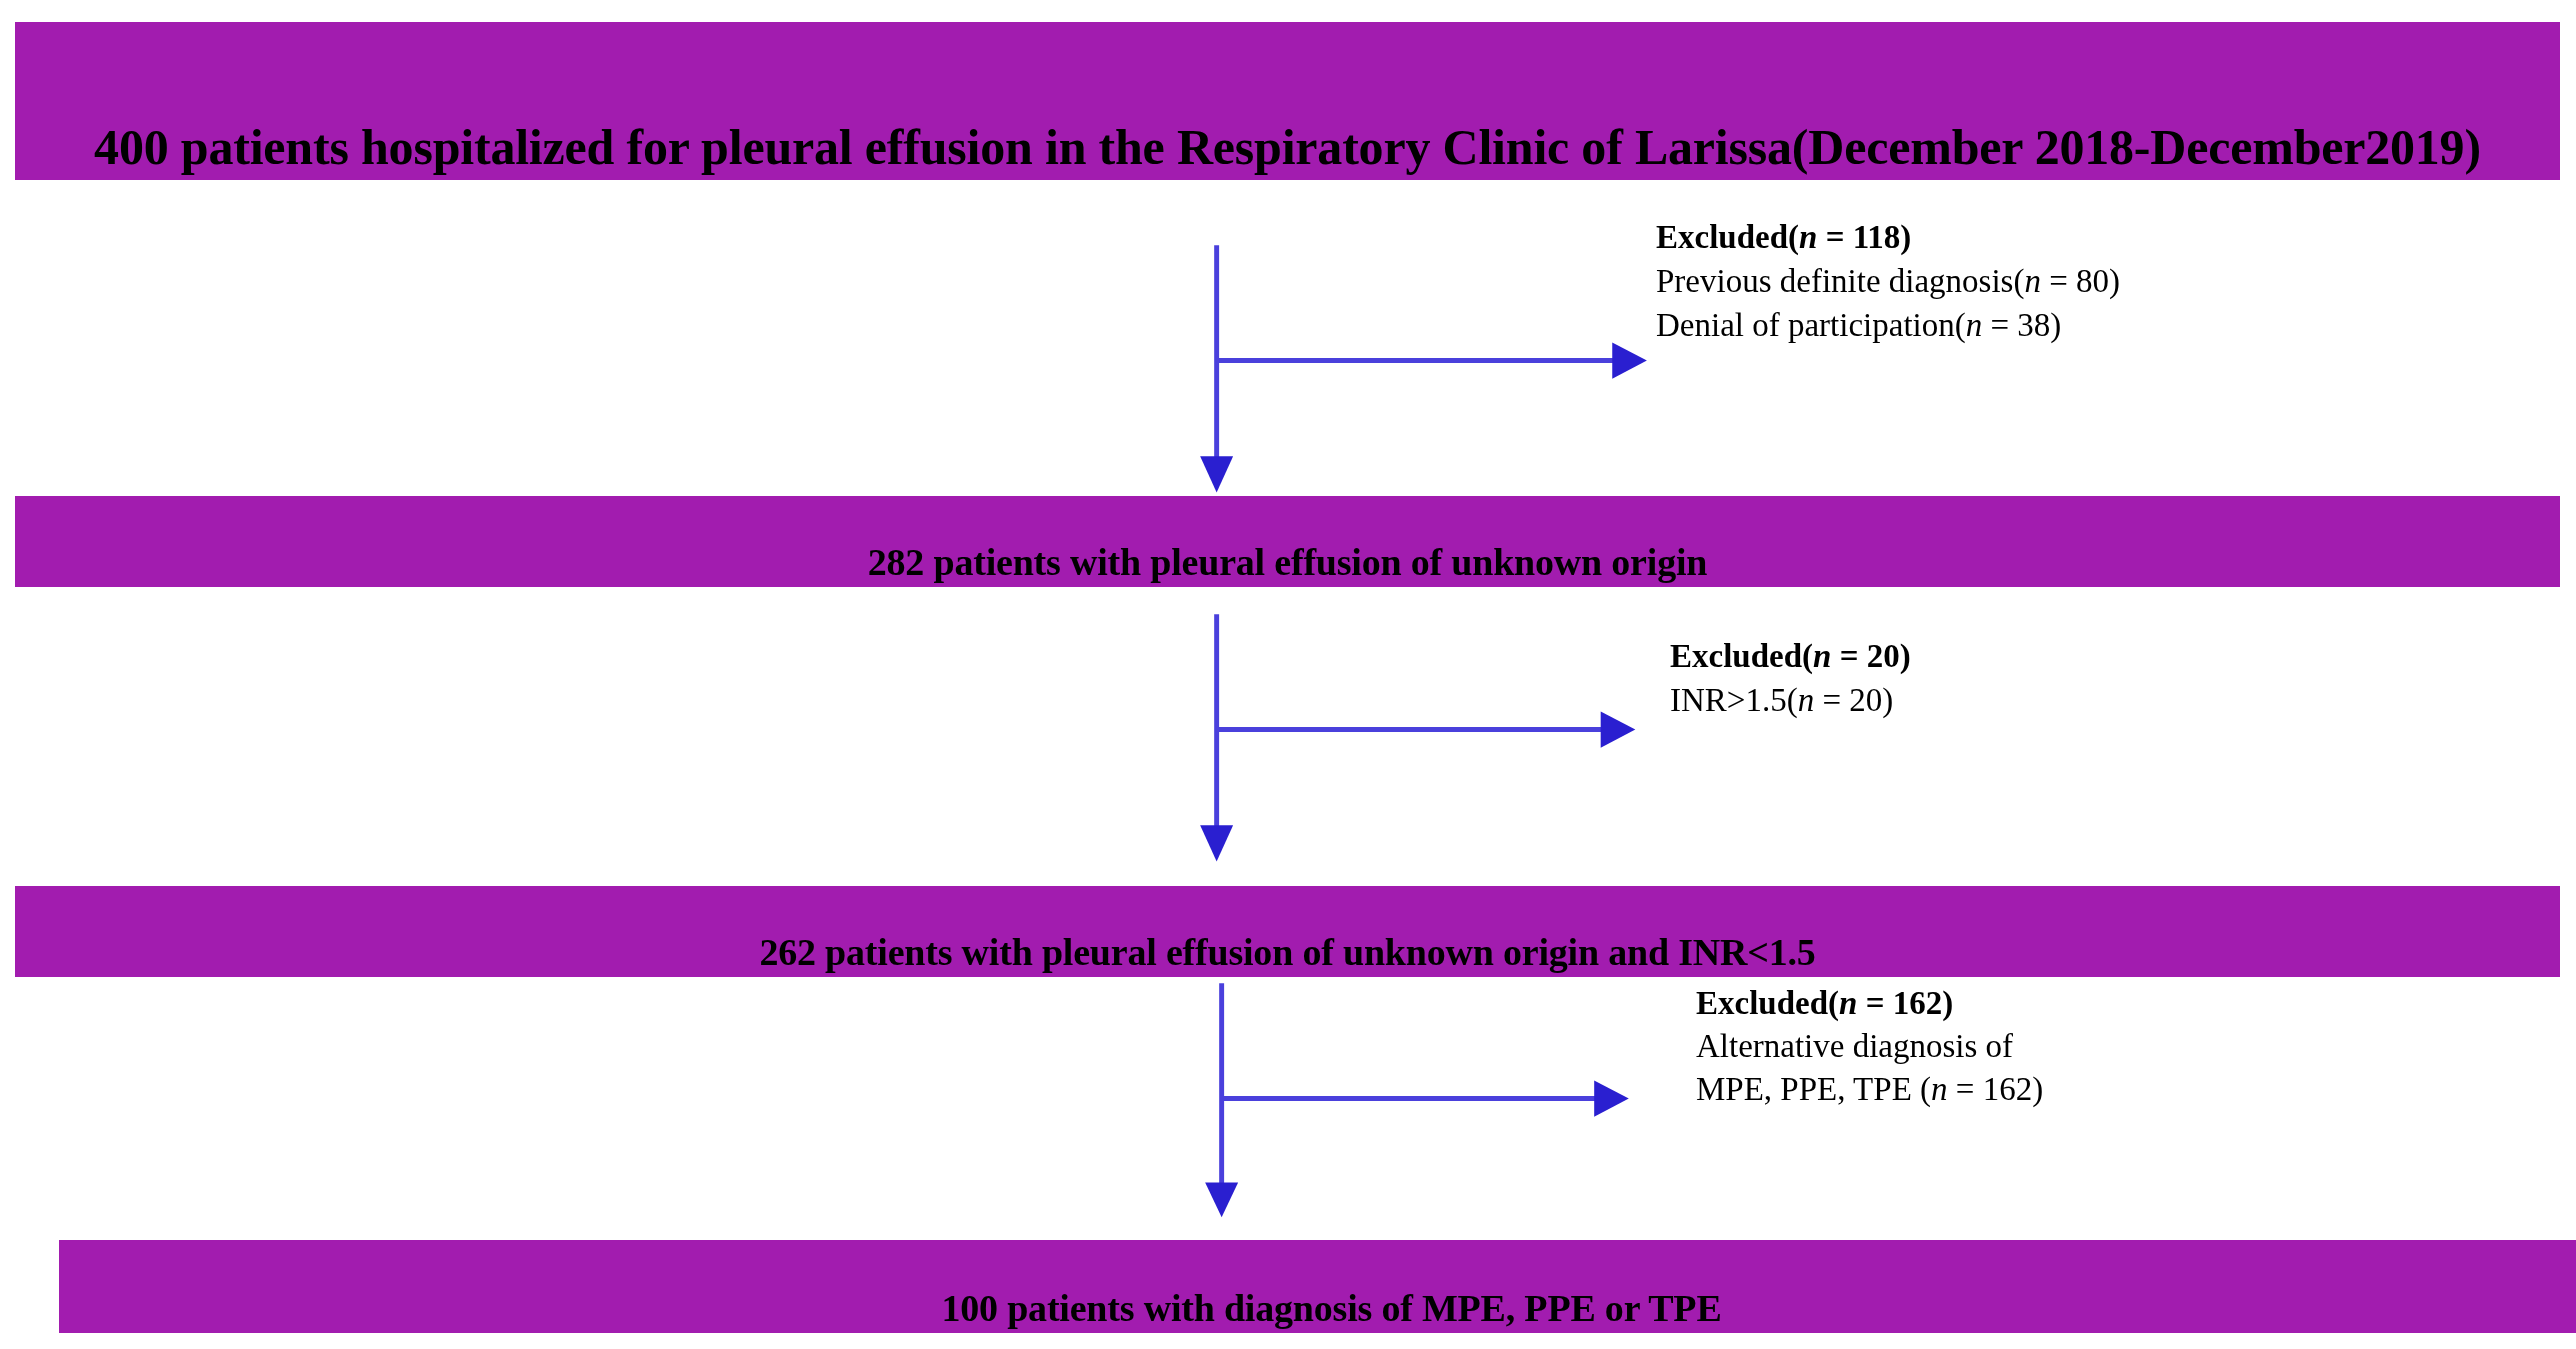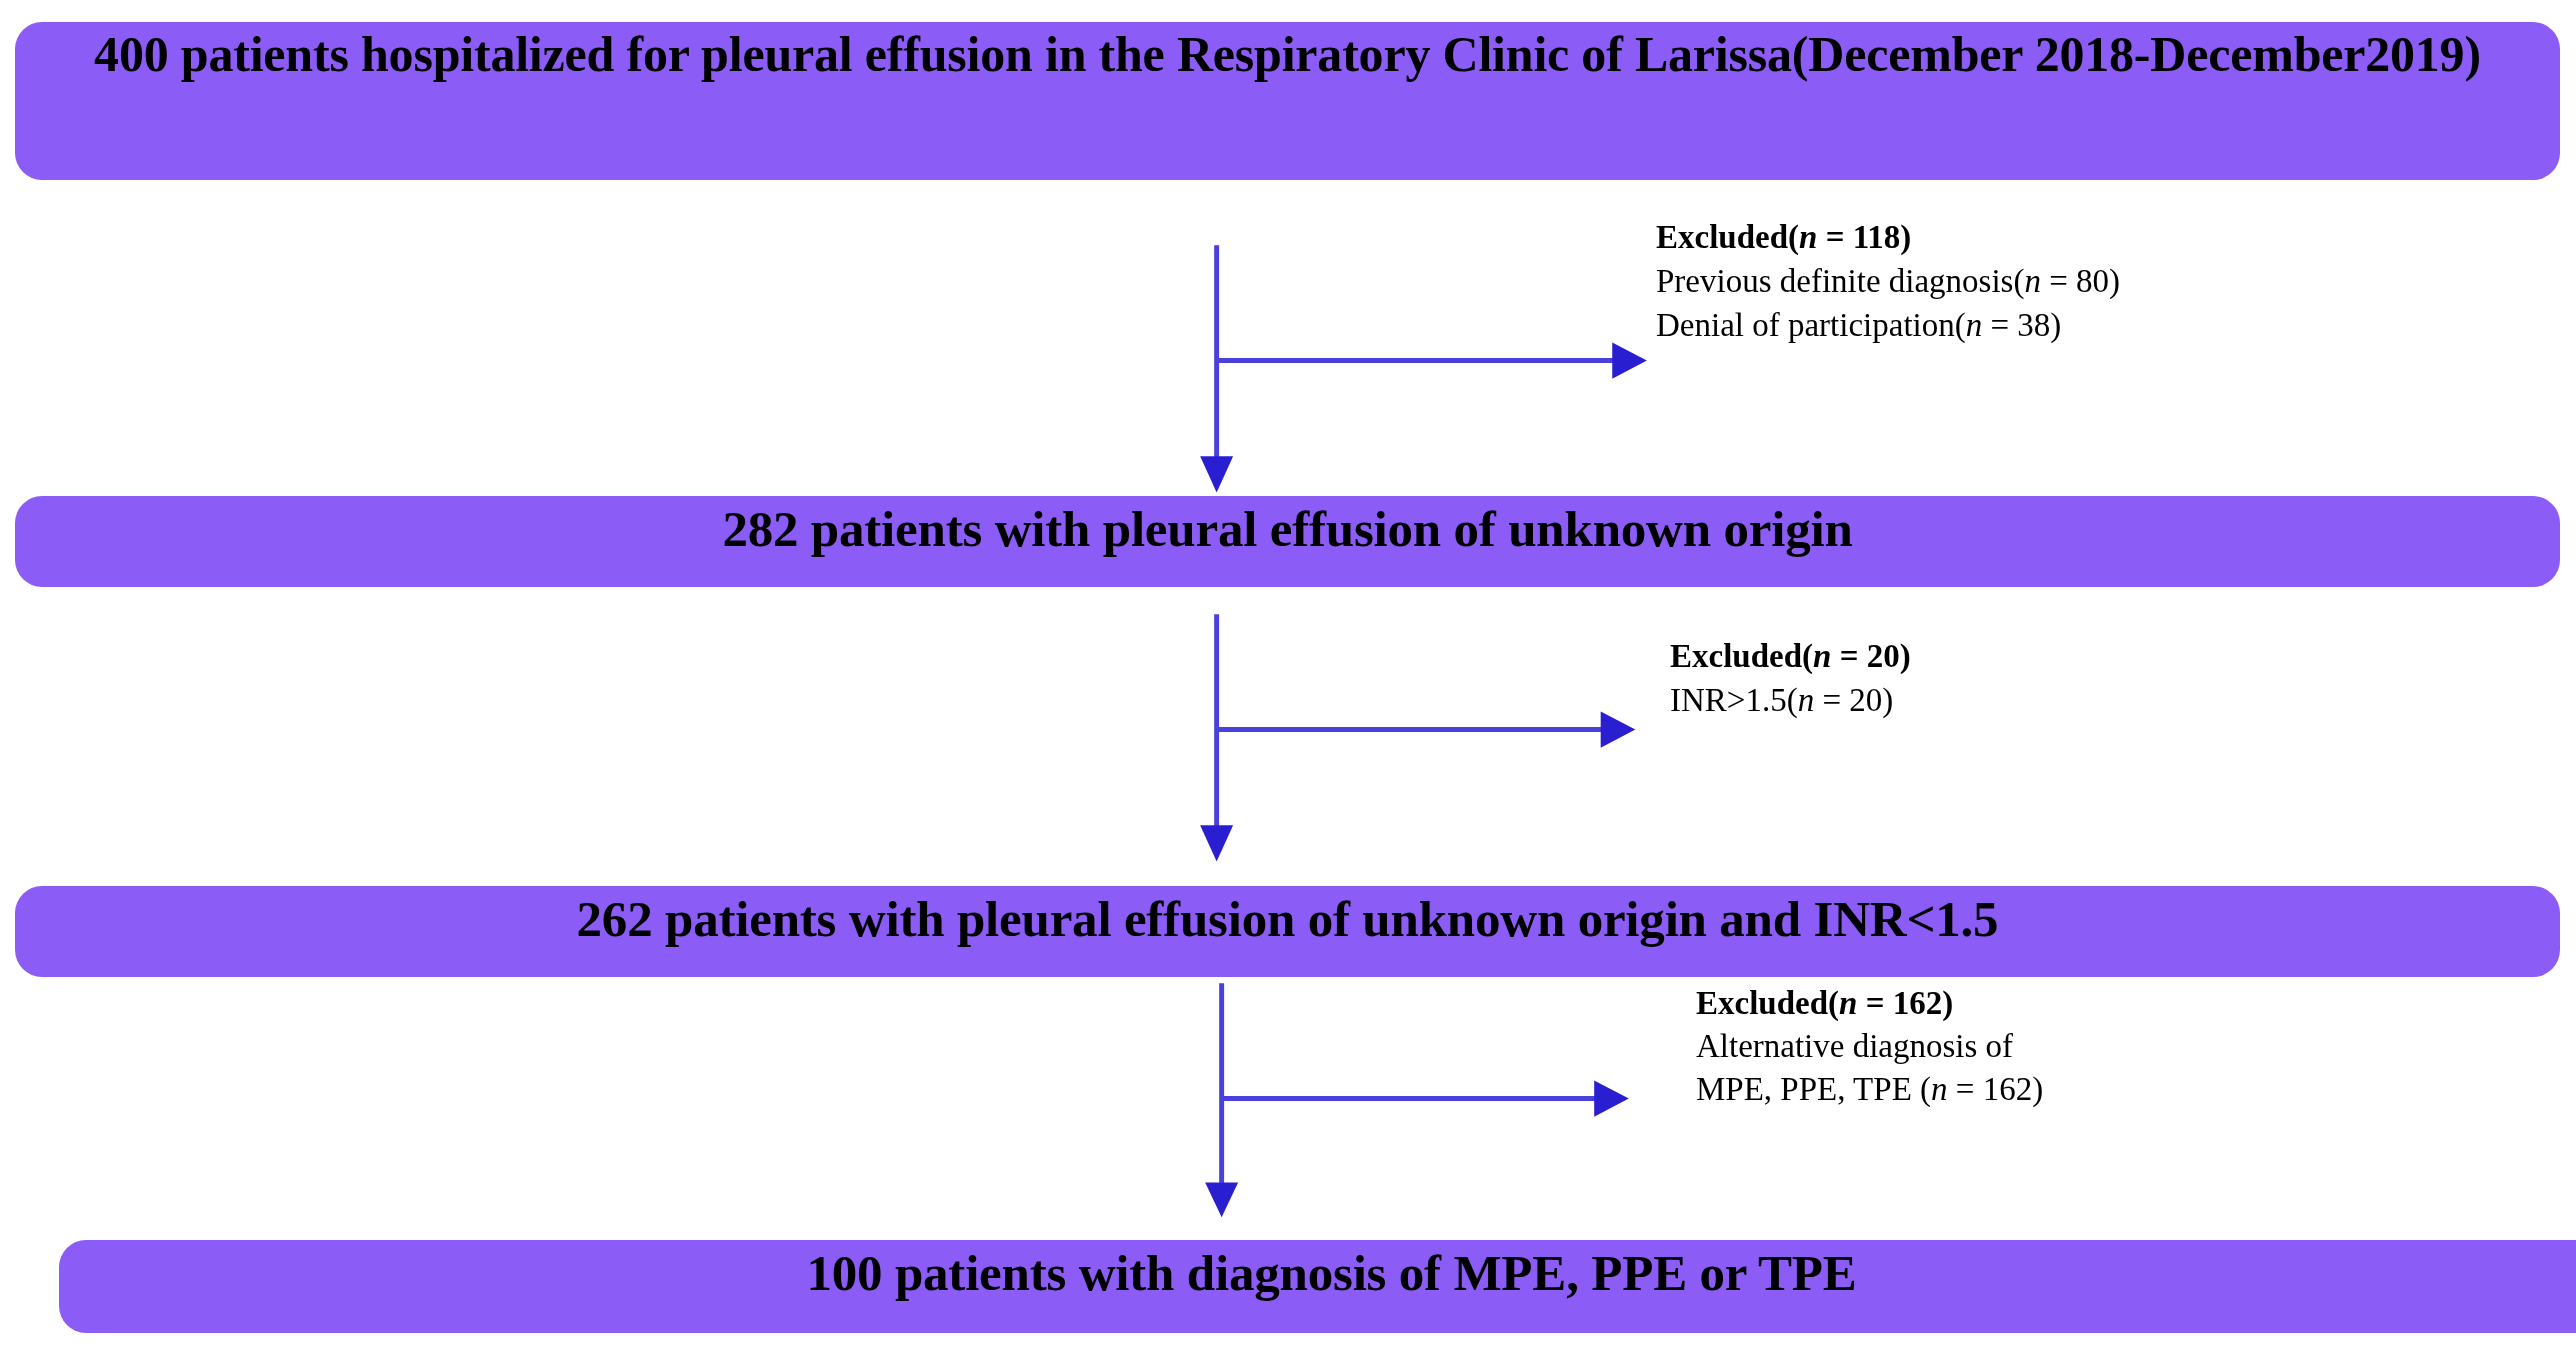--- a/index.html
+++ b/index.html
@@ -14,33 +14,32 @@
     position: relative;
     width: 2576px;
     height: 1349px;
     background: #ffffff;
     overflow: hidden;
   }
 
   
   .stage-box {
     position: absolute;
-    background: #8b5cf6;
+    background: #a21caf;
     display: flex;
-    align-items: flex-start;
+    align-items: flex-end;
     justify-content: center;
     box-sizing: border-box;
     text-align: center;
-    border-radius: 27px;
   }
   .stage-box .stage-text {
     font-weight: bold;
     color: #000000;
     line-height: 1.30;
-    font-size: 51px;
+    font-size: 38px;
     letter-spacing: -0.2px;
     padding: 0 25px;
   }
 
   #box-title      { left: 15px; top: 22px;   width: 2545px; height: 158px; }
   #box-title .stage-text { font-size: 50px; }
   #box-stage-2    { left: 15px; top: 496px;  width: 2545px; height: 91px; }
   #box-stage-3    { left: 15px; top: 866px; width: 2545px; height: 91px; margin-top: 20px; }
   #box-stage-4    { left: 15px; top: 1240px; width: 2545px; height: 93px; margin-left: 44px; }
 

